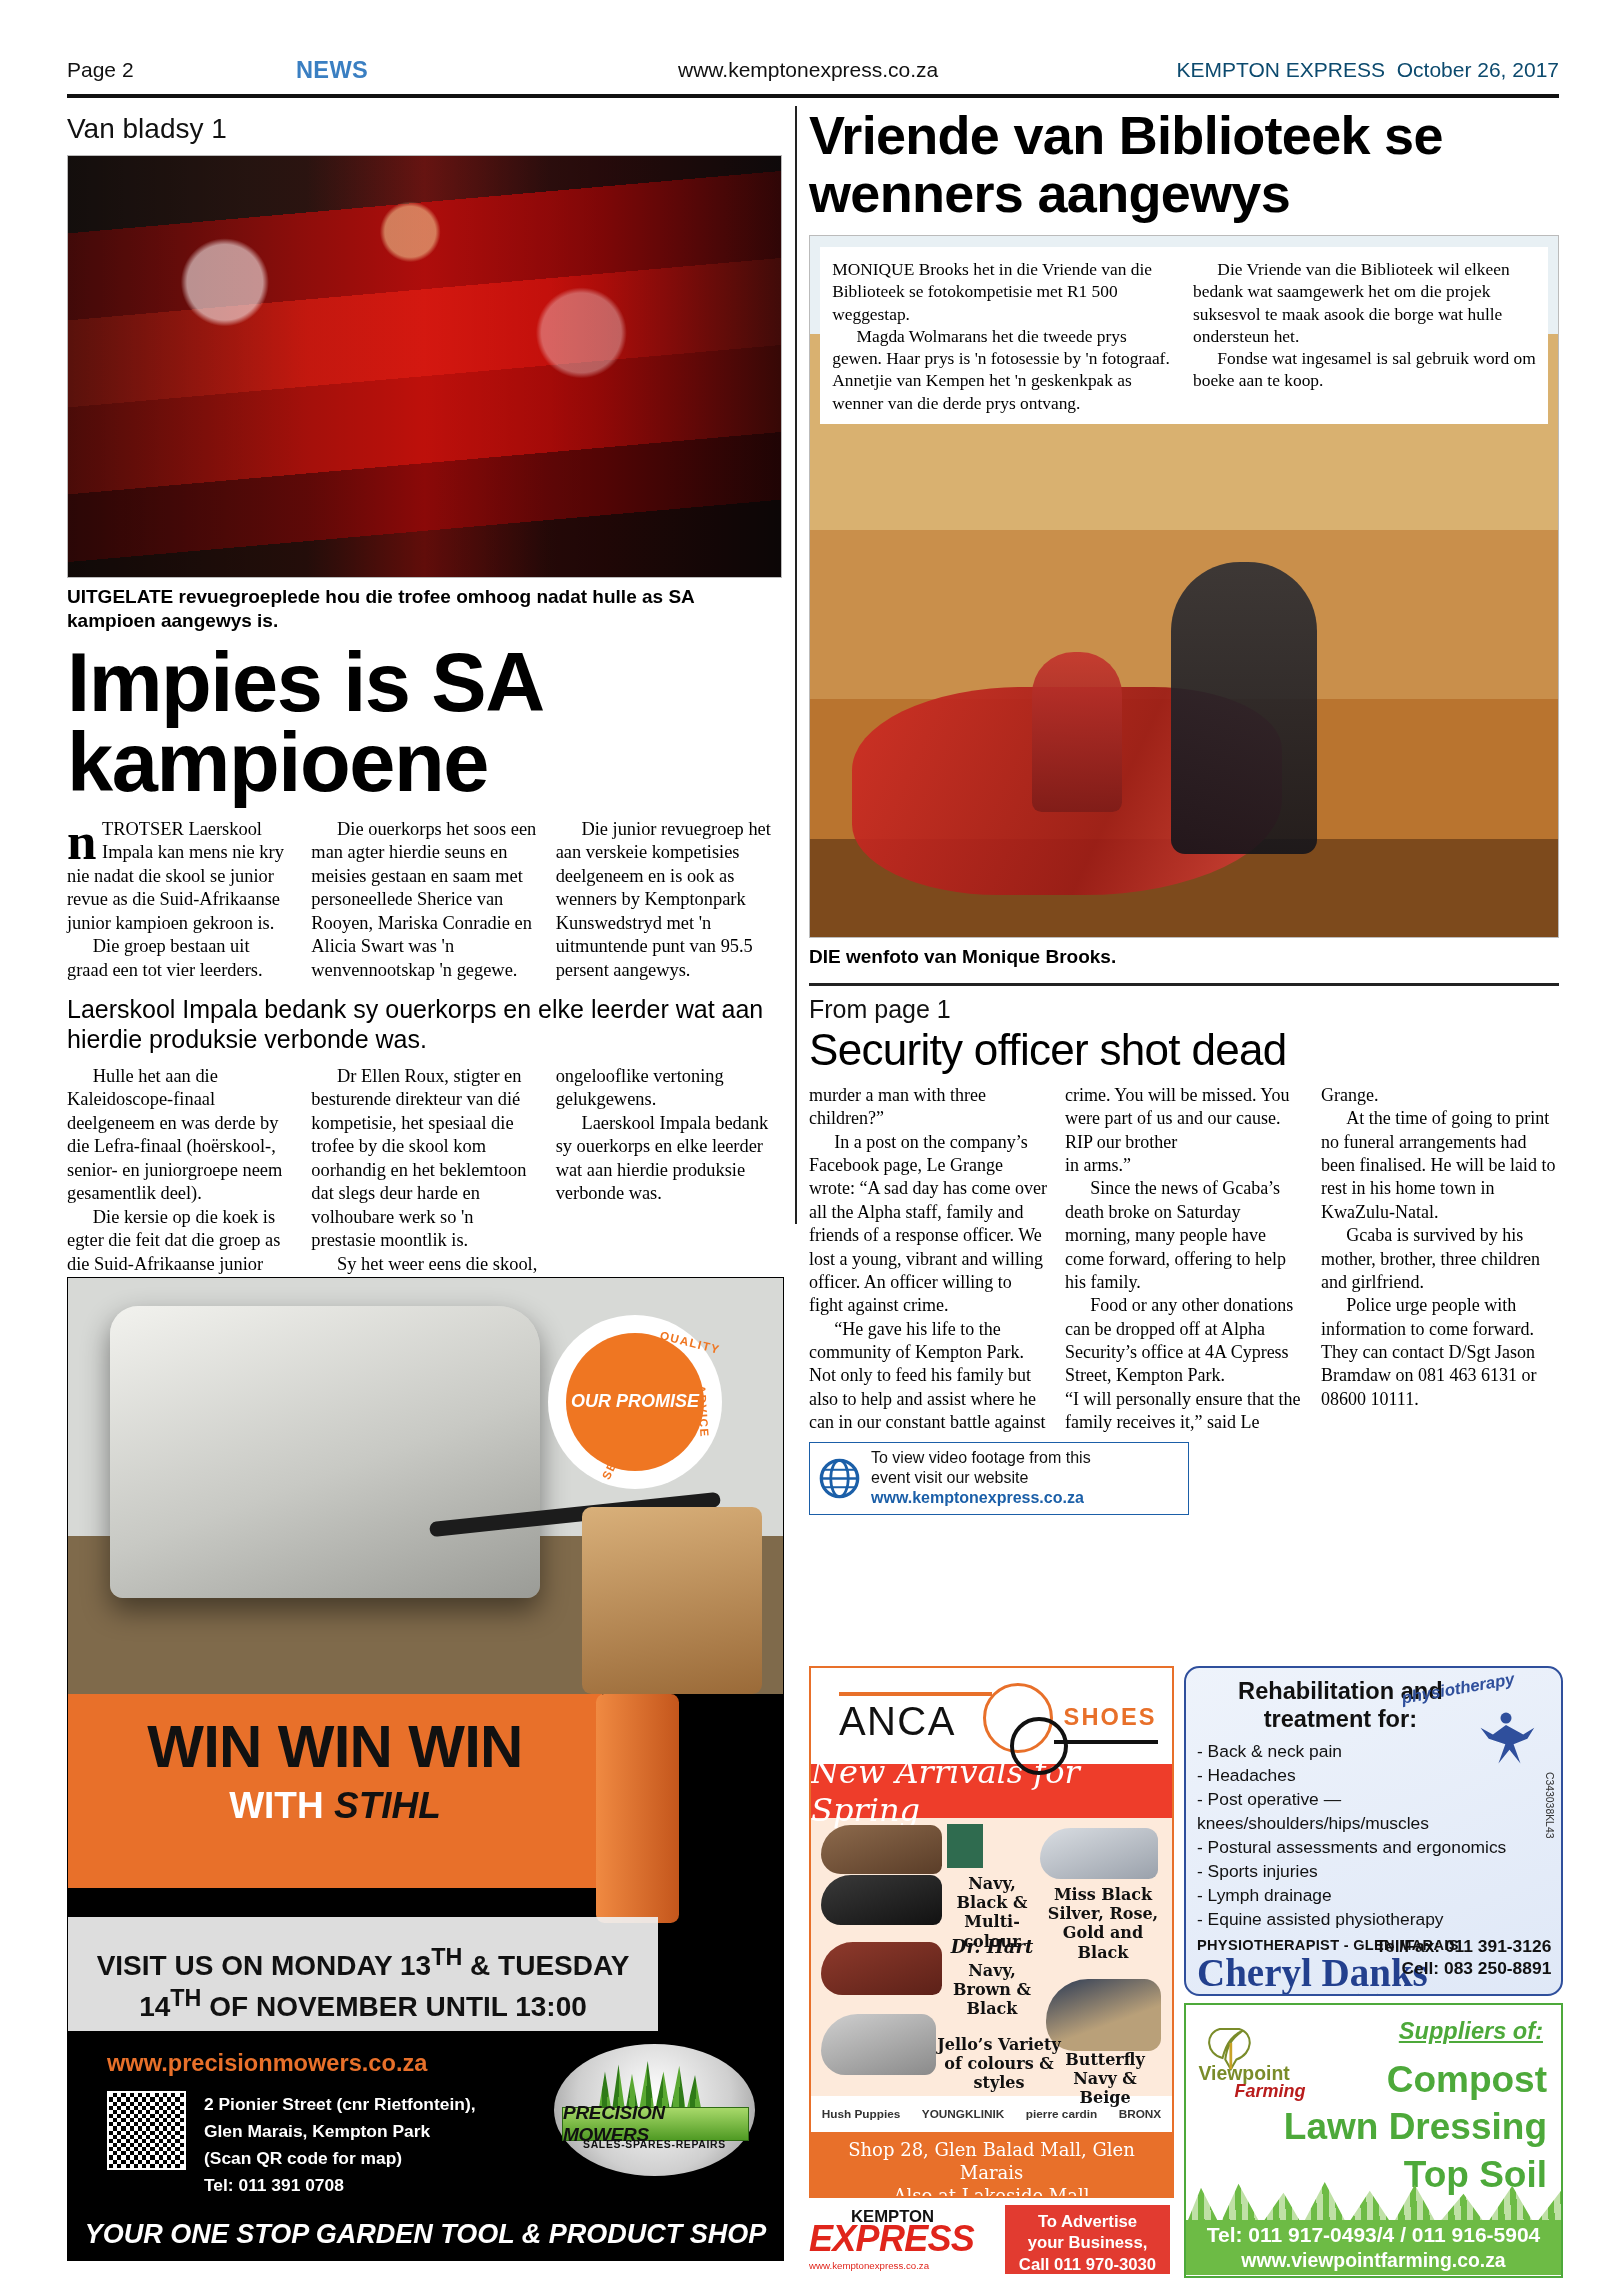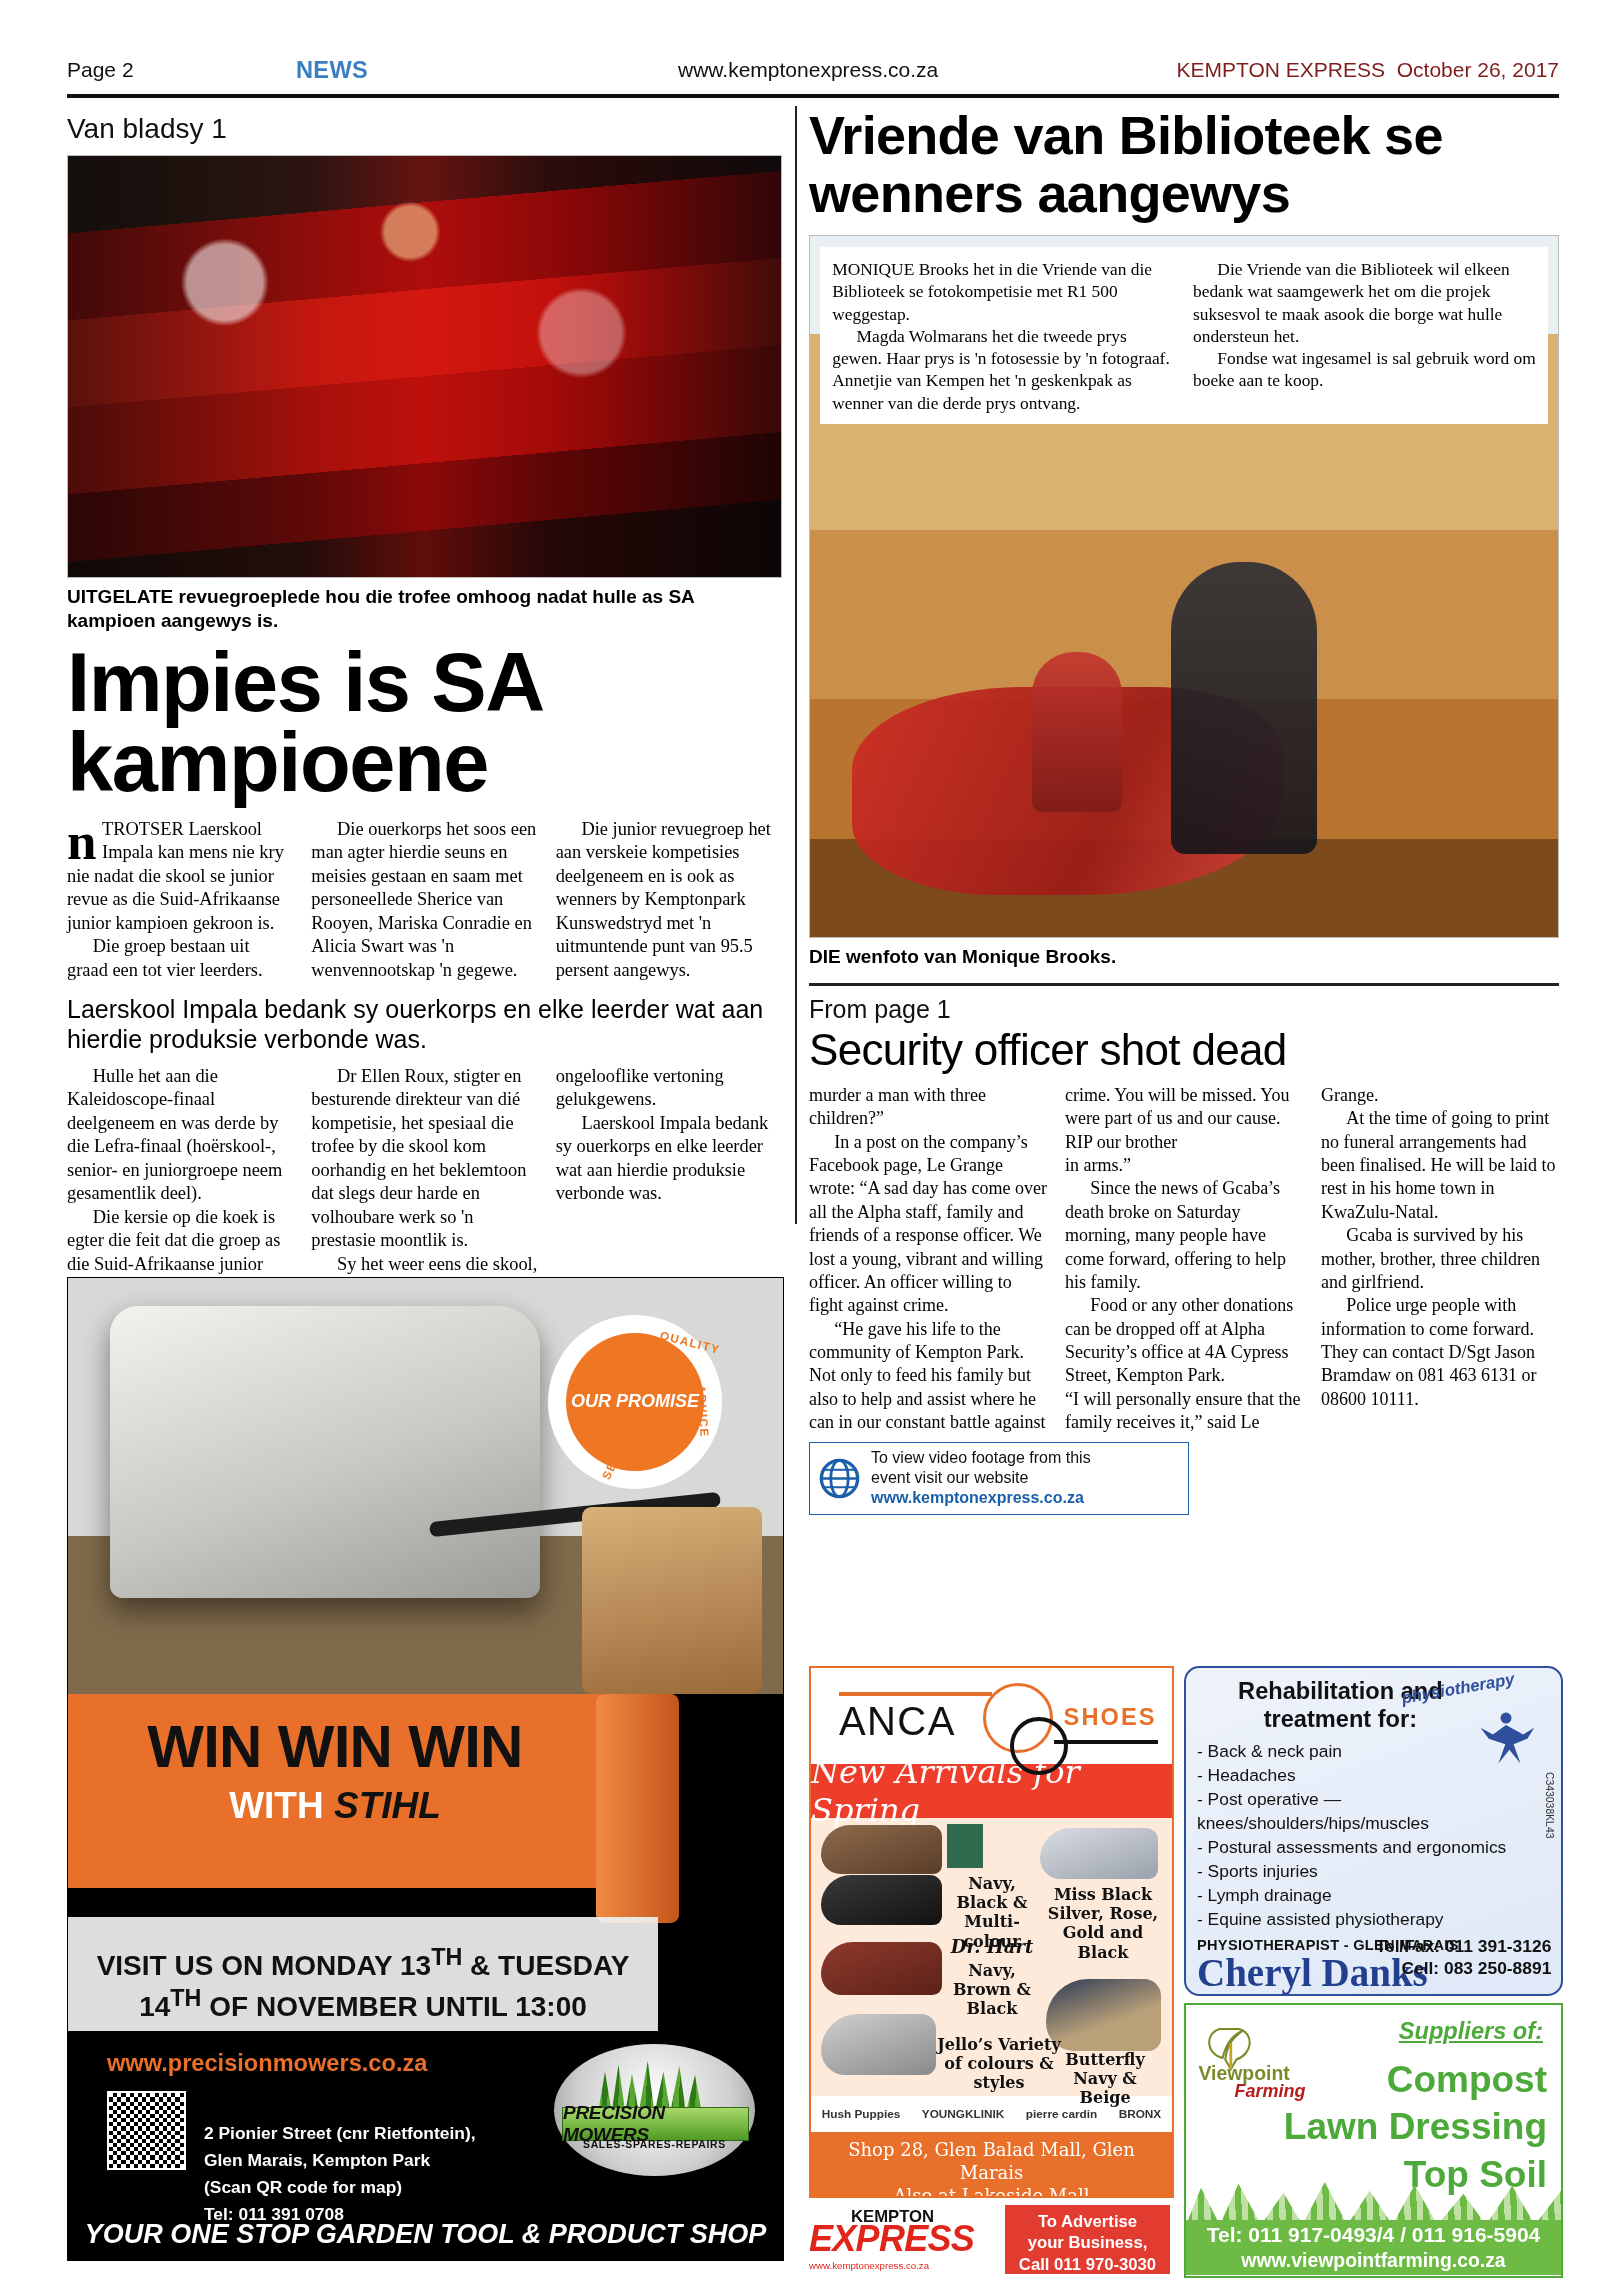--- a/index.html
+++ b/index.html
@@ -4,21 +4,21 @@
 <style>
   html,body{margin:0;padding:0;background:#fff;}
   body{width:1624px;height:2295px;font-family:"Liberation Sans",sans-serif;position:relative;overflow:hidden;}
   .page{position:absolute;left:0;top:0;width:1624px;height:2295px;background:#ffffff;}
 
   
   .masthead{position:absolute;left:67px;top:54px;width:1492px;height:39px;}
   .mh-page{position:absolute;left:0;top:4.2px;font-size:21px;color:#111;}
   .mh-news{position:absolute;left:229px;top:2.8px;font-size:23.6px;font-weight:bold;color:#3a7fc2;letter-spacing:0.3px;}
   .mh-url{position:absolute;left:611px;top:4.2px;font-size:21px;color:#111;}
-  .mh-right{position:absolute;right:0;top:4.2px;font-size:21px;color:#7f1d1d;text-align:right;white-space:nowrap;}
+  .mh-right{position:absolute;right:0;top:4.2px;font-size:21px;color:#0c4a6e;text-align:right;white-space:nowrap;}
   .mh-rule{position:absolute;left:67px;top:94px;width:1492px;height:3.5px;background:#111;}
 
   
   .left-col{position:absolute;left:67px;top:106px;width:715px;}
   .right-col{position:absolute;left:809px;top:106px;width:750px;}
   .vrule{position:absolute;left:795px;top:106px;width:2.1px;height:1118px;background:#222;}
 
   .kicker{font-size:28px;color:#111;margin:7px 0 9.7px 0;}
 
   
@@ -91,21 +91,21 @@
   .wp1{font-size:28px;font-weight:bold;color:#111;text-align:center;padding:26px 16.7px 0 16.7px;line-height:1.26;}
   .wp2{font-size:23px;color:#111;text-align:center;padding:16.7px 16.7px 0 16.7px;line-height:1.3;}
   .wp2 .or{color:#e8702a;font-weight:bold;}
   .wp3{font-size:14.6px;font-weight:bold;color:#111;text-align:center;padding-top:14px;}
   .stihl-bottom{position:absolute;left:0;bottom:0;width:100%;height:229px;background:#000;color:#fff;}
   .pm-url{position:absolute;left:39px;top:19.4px;font-size:23.6px;font-weight:bold;color:#e8702a;}
   .qr{position:absolute;left:39px;top:60px;width:75px;height:75px;background:
       repeating-linear-gradient(90deg,#fff 0 4.2px,#000 4.2px 8.3px),
       repeating-linear-gradient(0deg,#fff 0 4.2px,#000 4.2px 8.3px);
       background-blend-mode:difference;border:2.8px solid #fff;}
-  .pm-addr{position:absolute;left:136px;top:60px;font-size:17.4px;line-height:1.55;color:#fff;font-weight:bold;margin-top:29px;}
+  .pm-addr{position:absolute;left:136px;top:60px;font-size:17.4px;line-height:1.55;color:#fff;font-weight:bold;}
   .pm-logo{position:absolute;right:28px;top:12.5px;width:201px;height:132px;}
   .pm-ell{position:absolute;inset:0;border-radius:50%;background:radial-gradient(circle at 50% 40%,#fff,#cfcfcf 60%,#8d8d8d);}
   .pm-grass{position:absolute;left:22%;top:8%;width:56%;height:44%;background:
       repeating-linear-gradient(92deg,#5aa832 0 5.6px, #2f7a18 5.6px 11px);clip-path:polygon(0 100%,6% 30%,12% 100%,18% 18%,24% 100%,30% 34%,36% 100%,44% 12%,50% 100%,58% 30%,64% 100%,72% 20%,78% 100%,86% 36%,92% 100%);}
   .pm-bar{position:absolute;left:4%;top:48%;width:92%;height:32px;background:linear-gradient(180deg,#a8d96a,#4f9a23);border:1.4px solid #2f6b14;display:flex;align-items:center;justify-content:center;}
   .pm-bar span{font-size:19px;font-weight:bold;color:#111;font-style:italic;letter-spacing:-0.3px;}
   .pm-sub{position:absolute;left:0;top:72%;width:100%;text-align:center;font-size:10.4px;font-weight:bold;color:#111;letter-spacing:0.7px;}
   .pm-tag{position:absolute;left:0;bottom:9.7px;width:100%;text-align:center;font-size:27px;font-style:italic;font-weight:bold;color:#fff;}
 
   

